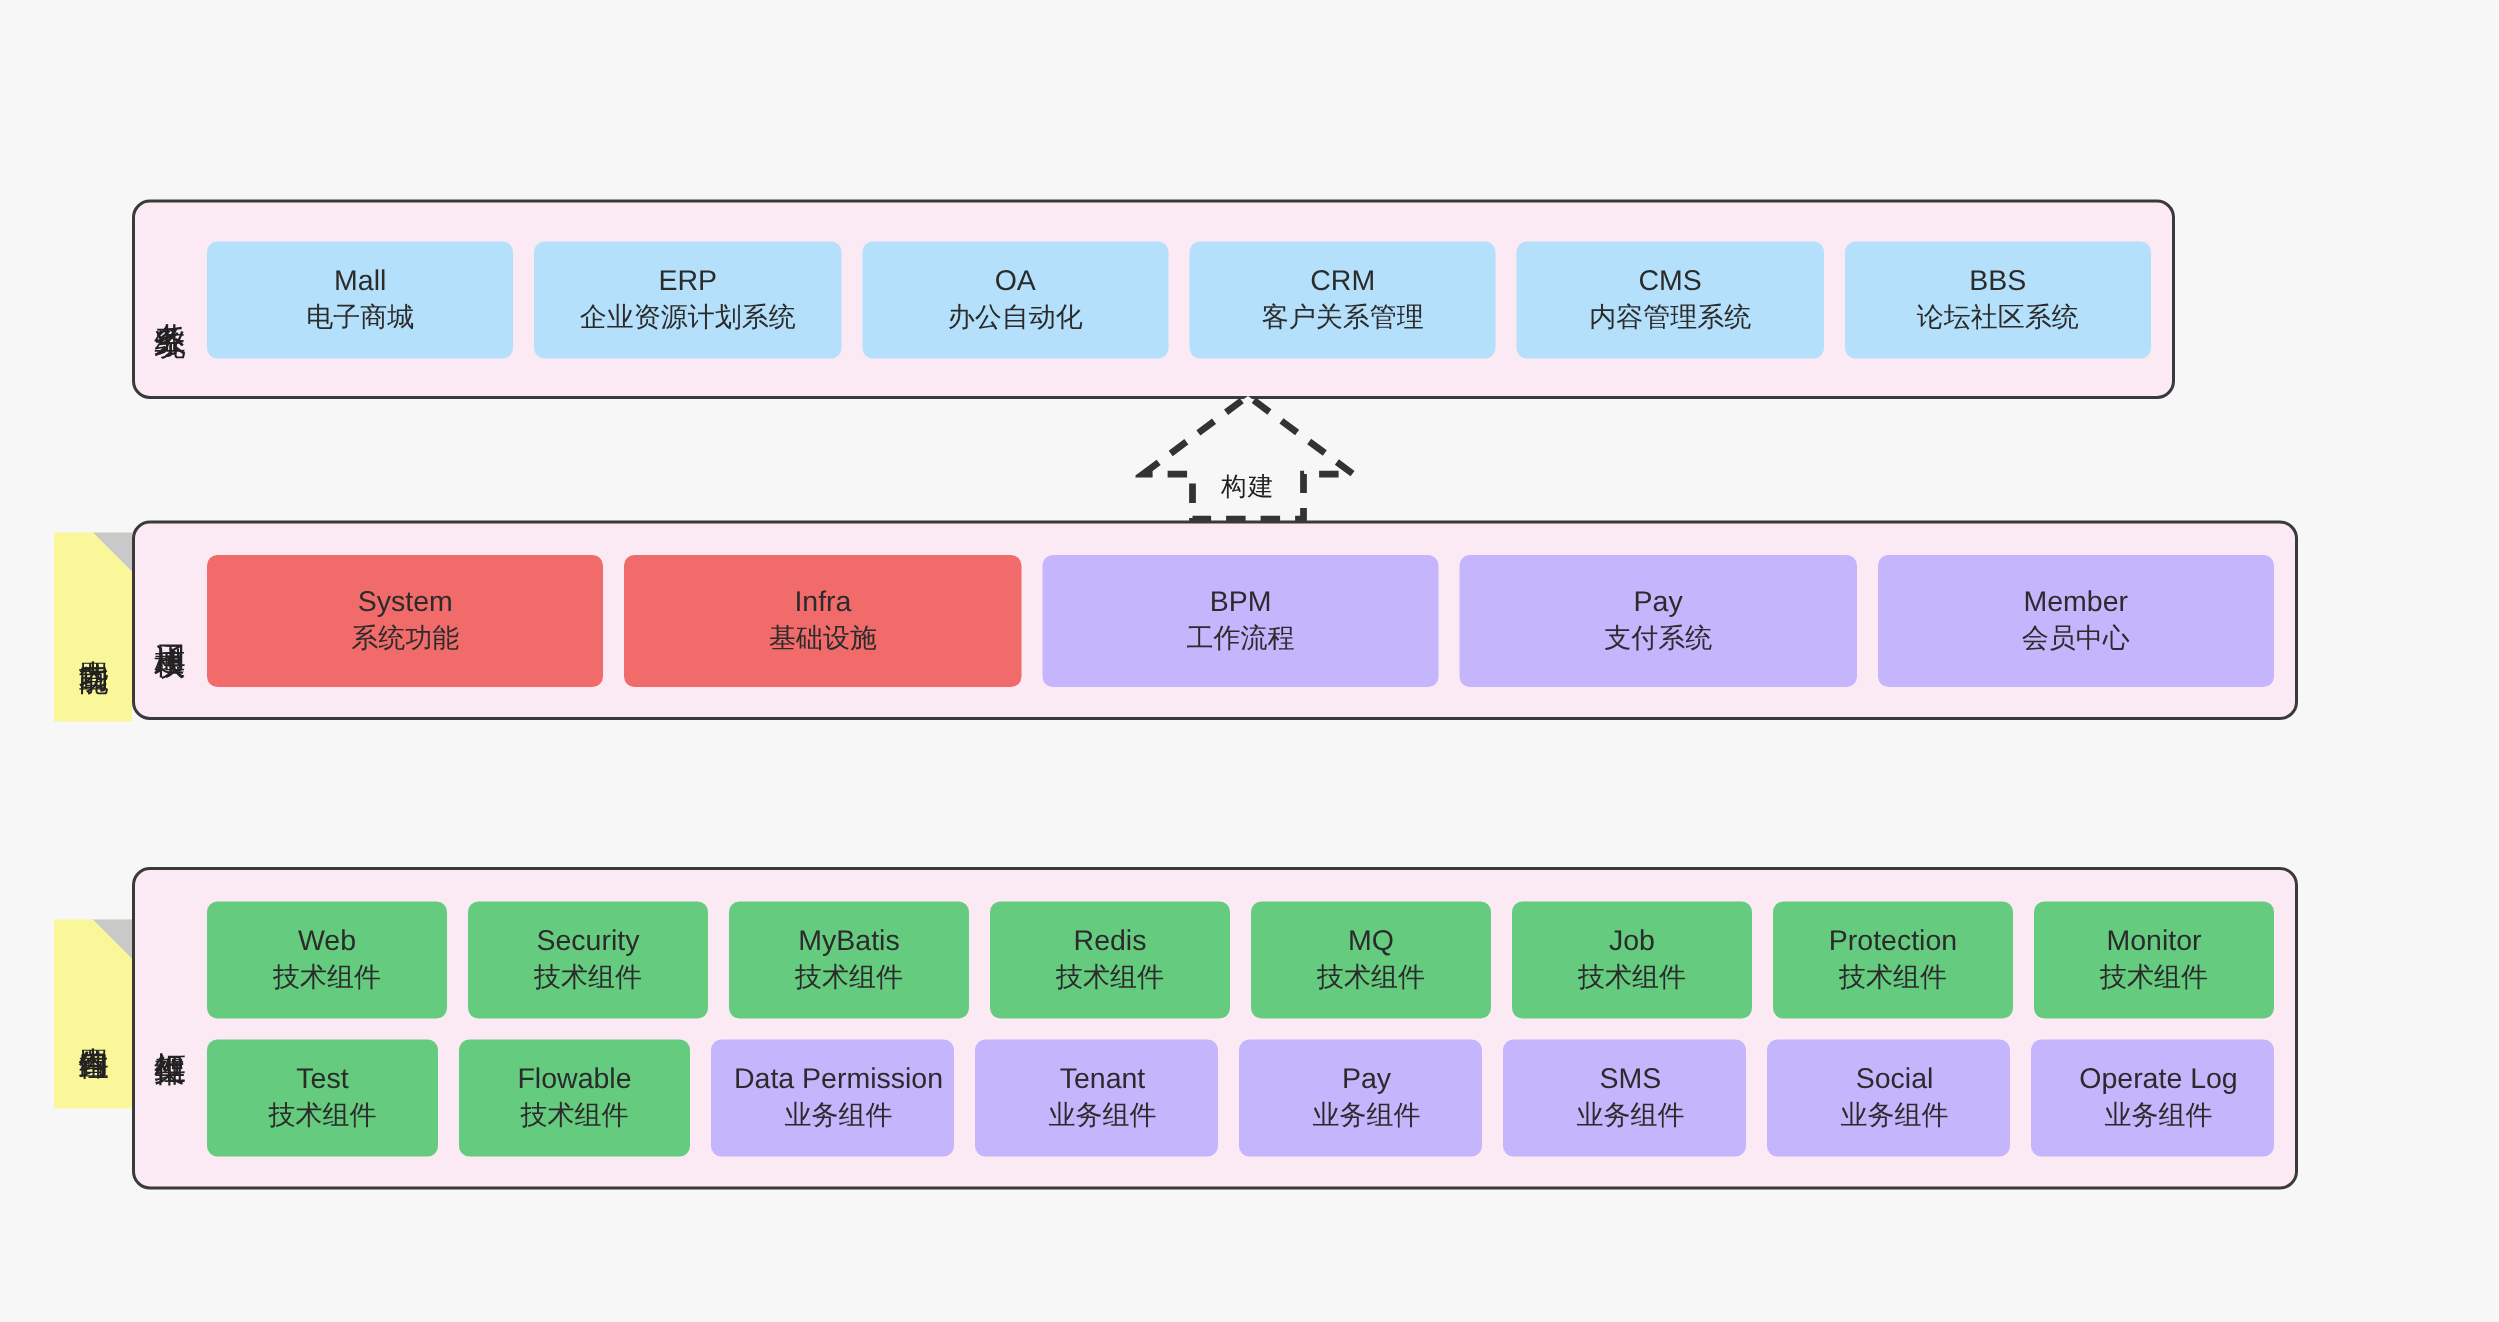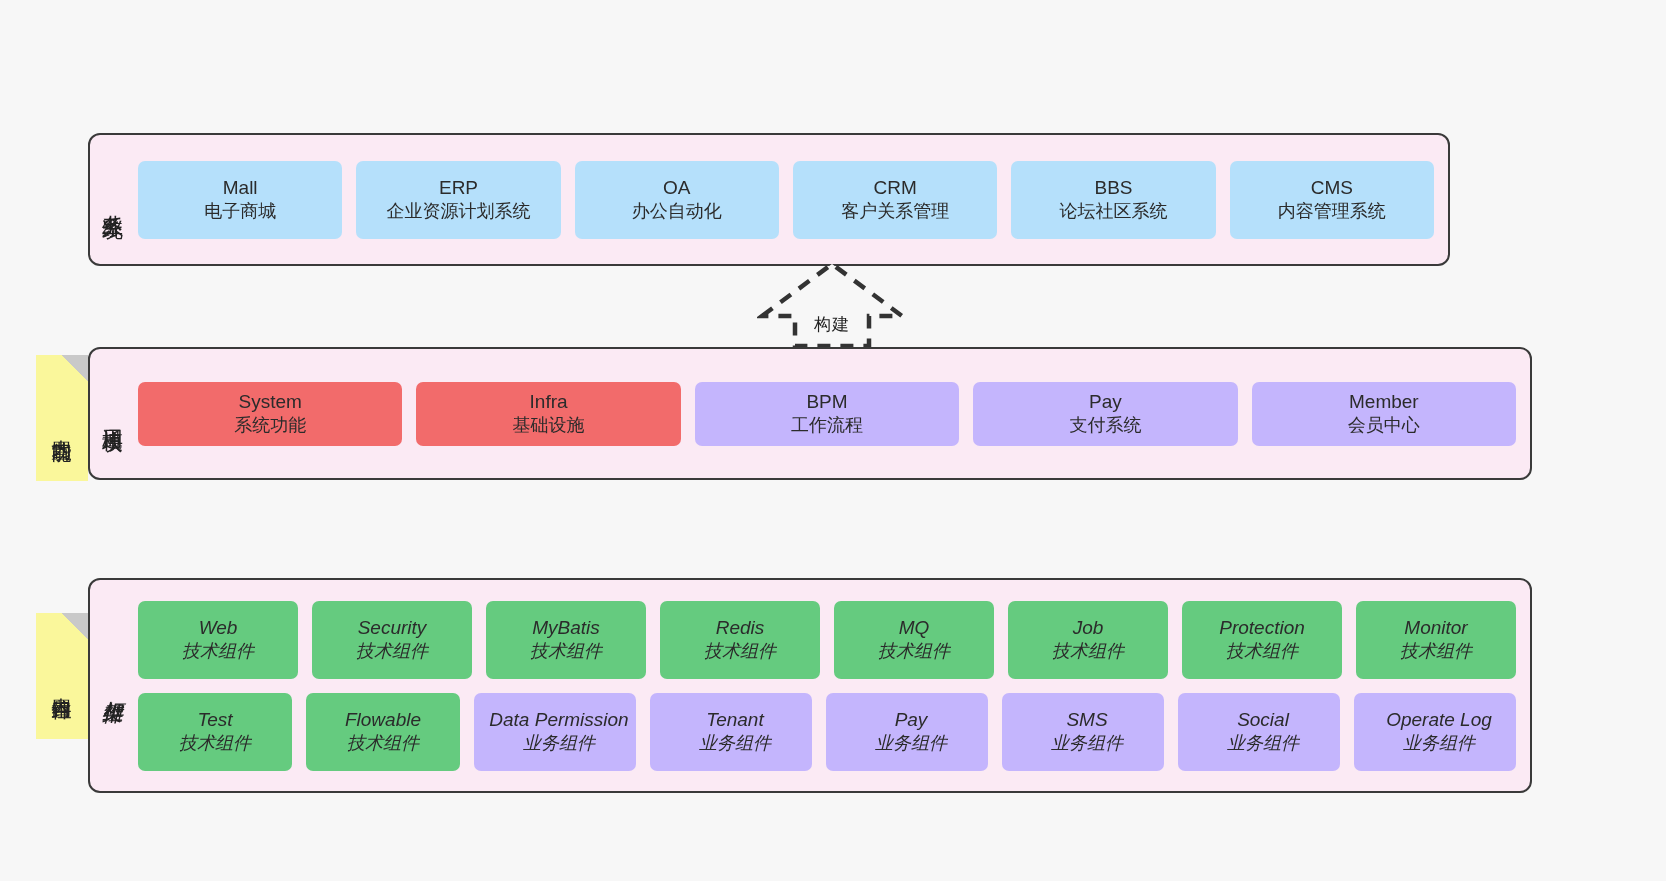--- a/index.html
+++ b/index.html
@@ -78,21 +78,21 @@
     justify-content: center;
     text-align: center;
     line-height: 1.25;
     box-sizing: border-box;
     padding: 6px 4px;
   }
   .card .t1 { font-size: 19px; }
   .card .t2 { font-size: 18px; }
 
   .h-biz .card { height: 78px; }
-  .h-mod .card { height: 64px; }
+  .h-mod .card { height: 88px; }
   .h-fw  .card { height: 78px; }
 
   
   .c-blue       { background: #b5e0fb; }
   .c-red        { background: #f26b6b; }
   .c-pink       { background: #c4b5fd; }
   .c-green      { background: #65cb7f; }
   .c-lightgreen { background: #c4b5fd; padding-left: 12px; }
 
   
@@ -155,26 +155,26 @@
       </div>
       <div class="card c-blue">
         <span class="t1">OA</span>
         <span class="t2">办公自动化</span>
       </div>
       <div class="card c-blue">
         <span class="t1">CRM</span>
         <span class="t2">客户关系管理</span>
       </div>
       <div class="card c-blue">
+        <span class="t1">CMS</span>
+        <span class="t2">内容管理系统</span>
+      </div>
+      <div class="card c-blue">
         <span class="t1">BBS</span>
         <span class="t2">论坛社区系统</span>
-      </div>
-      <div class="card c-blue">
-        <span class="t1">CMS</span>
-        <span class="t2">内容管理系统</span>
       </div>
     </div>
   </div>
 
   <div class="arrow" style="left:757px; top:258px; width:150px; height:92px;">
     <svg width="150" height="92" viewBox="0 0 150 92" fill="none">
       <path d="M5 58 L75 6 L145 58 L112 58 L112 88 L38 88 L38 58 Z" stroke="#333" stroke-width="4.5" stroke-dasharray="13 10" stroke-linejoin="miter" fill="#f7f7f7"></path>
     </svg>
     <div class="lbl">构建</div>
   </div>
@@ -209,21 +209,21 @@
       </div>
     </div>
   </div>
 
 
   <div class="note" style="left:36px; top:613px; width:52px; height:126px;">
     <div class="fold"></div>
     <span>内置组件</span>
   </div>
 
-  <div class="band h-fw" style="left:88px; top:578px; width:1444px; height:215px;font-style:italic;">
+  <div class="band h-fw" style="left:88px; top:578px; width:1444px; height:215px;">
     <div class="band-title">框架组件</div>
     <div class="band-body two-rows">
 
       <div class="row">
         <div class="card c-green">
           <span class="t1">Web</span>
           <span class="t2">技术组件</span>
         </div>
         <div class="card c-green">
           <span class="t1">Security</span>

